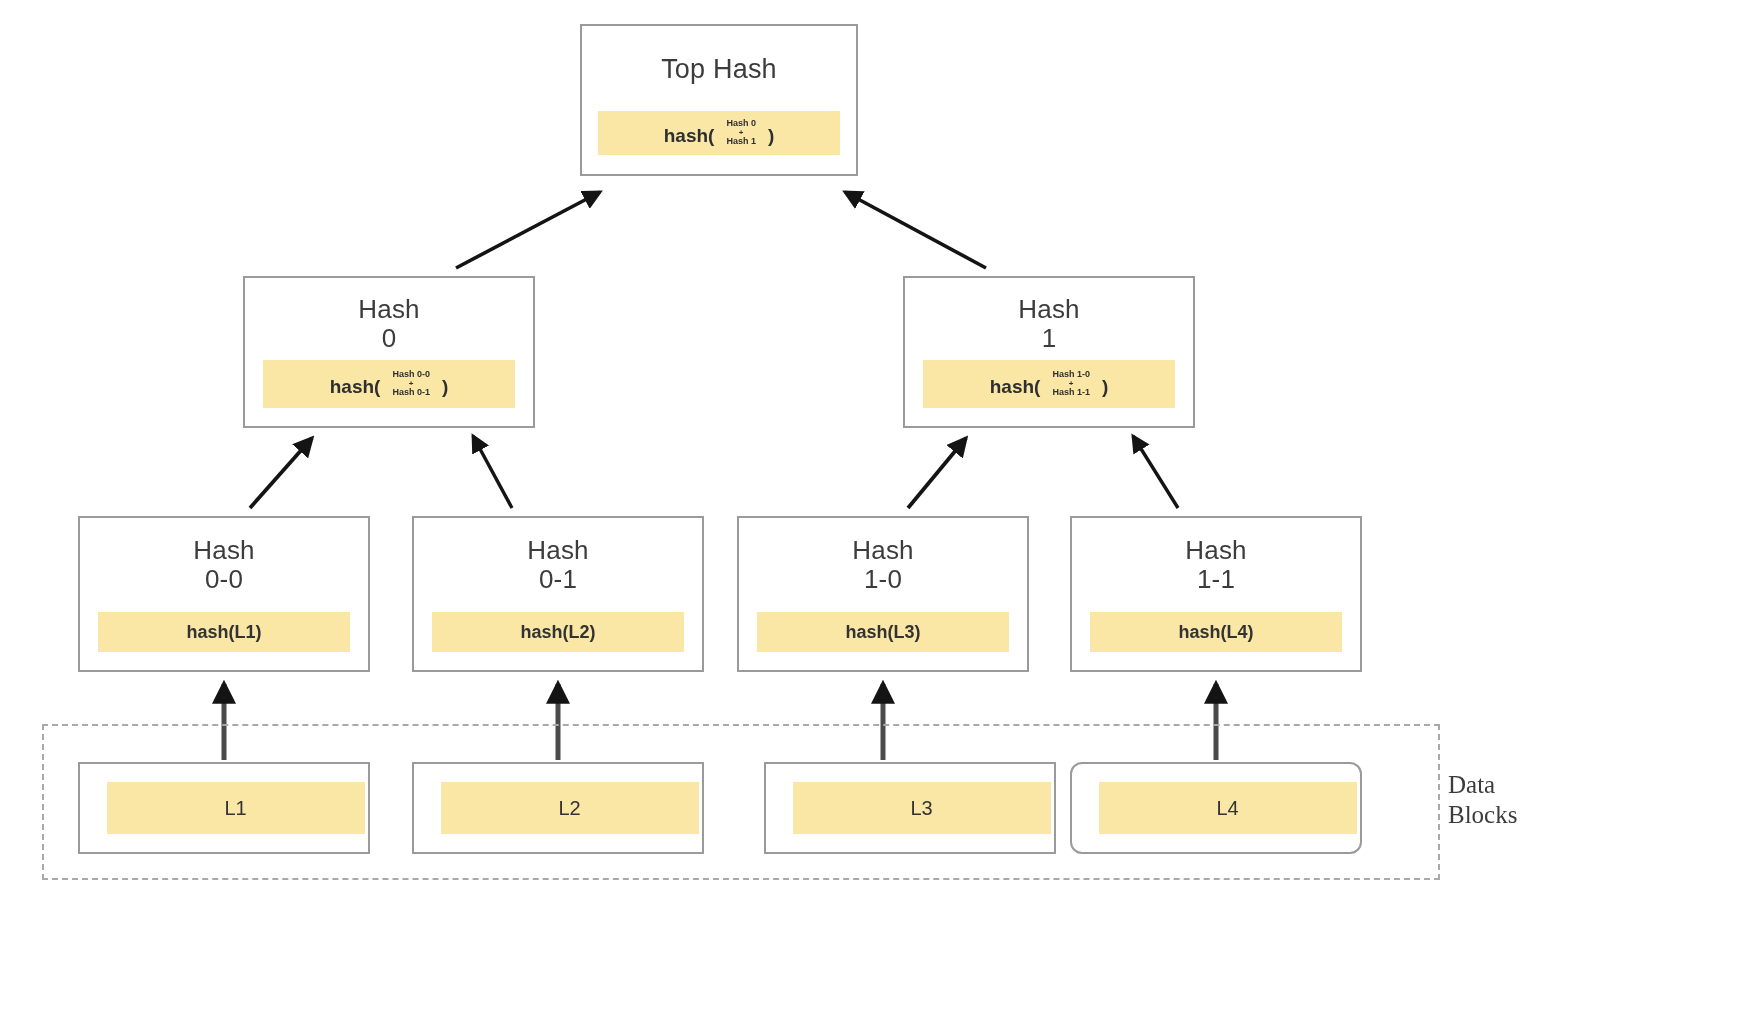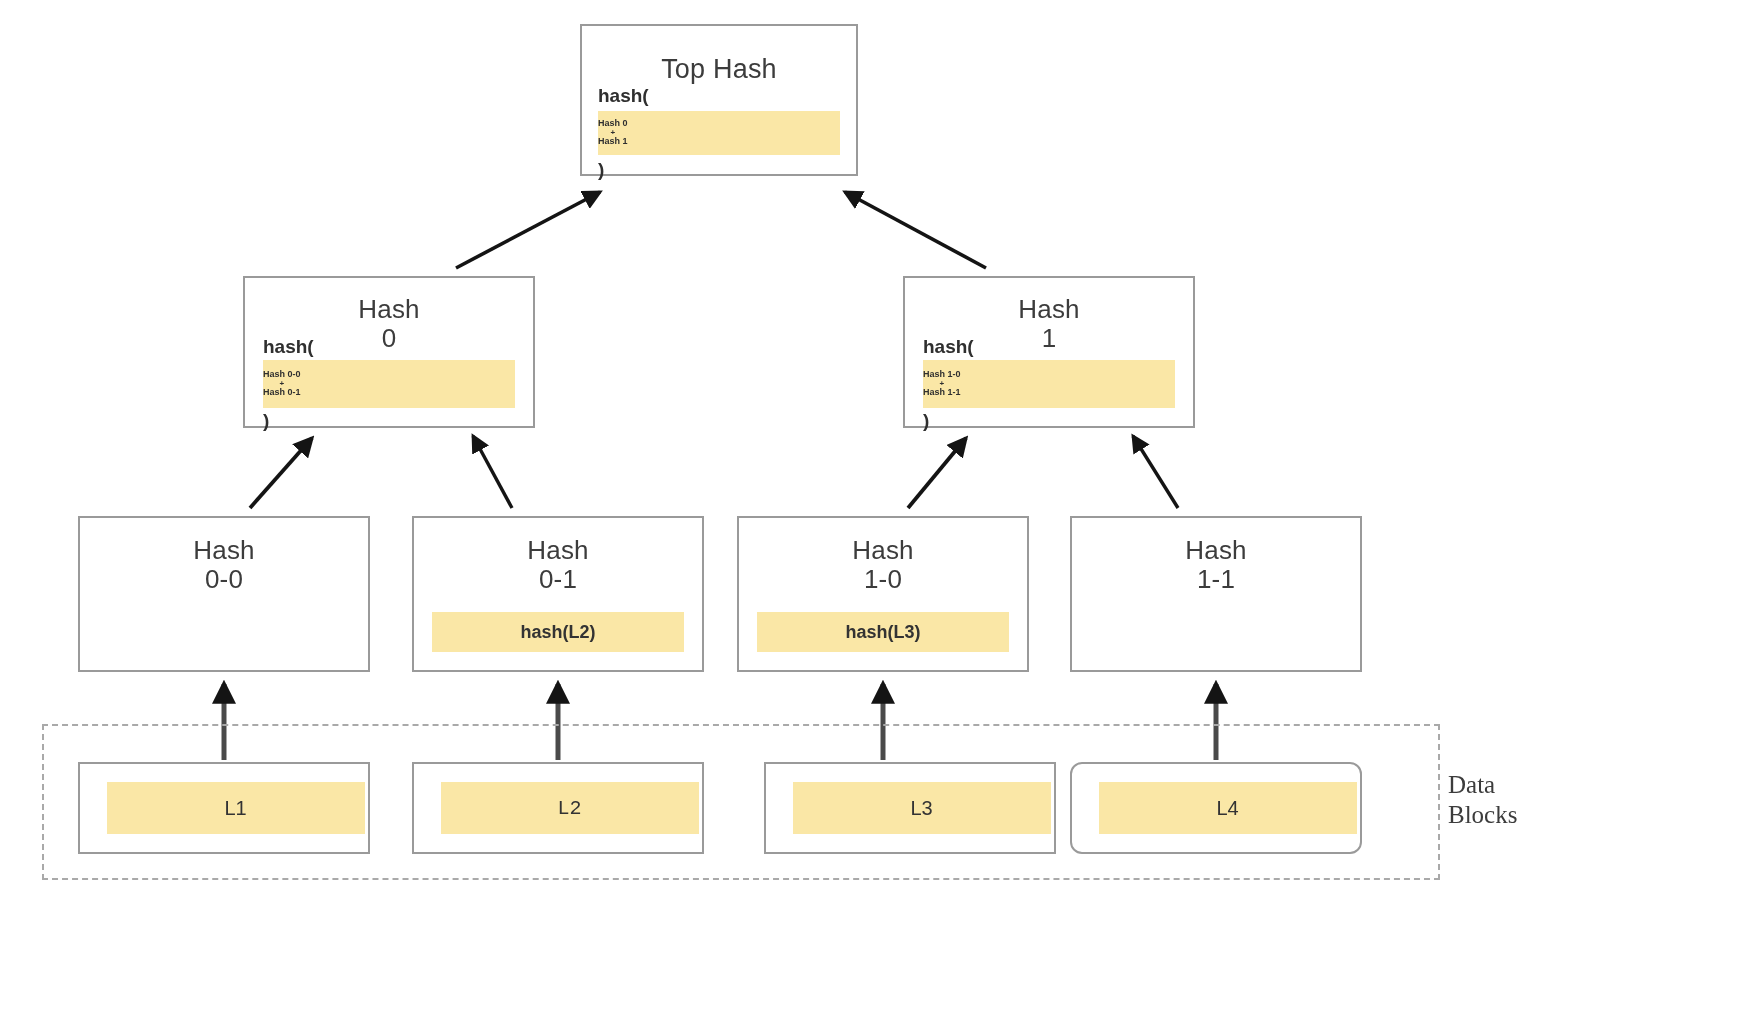--- a/index.html
+++ b/index.html
@@ -107,25 +107,24 @@
     right: 18px;
     bottom: 18px;
     height: 40px;
     font-size: 18px;
     font-weight: bold;
   }
 
   
   .hashexpr {
     display: flex;
-    align-items: flex-start;
+    align-items: flex-end;
     justify-content: center;
     gap: 12px;
     width: 100%;
-    flex-direction: column;
   }
   .hashexpr .fn {
     font-size: 19px;
     font-weight: bold;
     color: #2f2f2f;
   }
   .hashexpr .paren {
     font-size: 19px;
     font-weight: bold;
     color: #2f2f2f;
@@ -160,21 +159,21 @@
     height: 92px;
     top: 762px;
     background: #ffffff;
     border: 2px solid #9a9a9a;
     display: flex;
     align-items: center;
     justify-content: center;
     padding-left: 23px;
   }
   #block-l1 { left: 78px;  }
-  #block-l2 { left: 412px; font-family: Liberation Mono, monospace; }
+  #block-l2 { left: 412px; }
   #block-l3 { left: 764px; }
   #block-l4 { left: 1070px; border-radius: 12px; }
   .datablock .band {
     width: 258px;
     height: 52px;
     font-size: 20px;
   }
 
   #data-blocks-label {
     position: absolute;
@@ -277,37 +276,39 @@
           <span>Hash 1-1</span>
         </span>
         <span class="paren">)</span>
       </div>
     </div>
   </div>
 
   <div class="node lvl2" id="hash-0-0">
     <div class="node-title">Hash
 0-0</div>
+    <div class="band">hash(L1)</div>
   </div>
 
   <div class="node lvl2" id="hash-0-1">
     <div class="node-title">Hash
 0-1</div>
     <div class="band">hash(L2)</div>
   </div>
 
   <div class="node lvl2" id="hash-1-0">
     <div class="node-title">Hash
 1-0</div>
     <div class="band">hash(L3)</div>
   </div>
 
   <div class="node lvl2" id="hash-1-1">
     <div class="node-title">Hash
 1-1</div>
+    <div class="band">hash(L4)</div>
   </div>
 
   <div id="data-blocks-area"></div>
 
   <div class="datablock" id="block-l1">
     <div class="band">L1</div>
   </div>
   <div class="datablock" id="block-l2">
     <div class="band">L2</div>
   </div>

